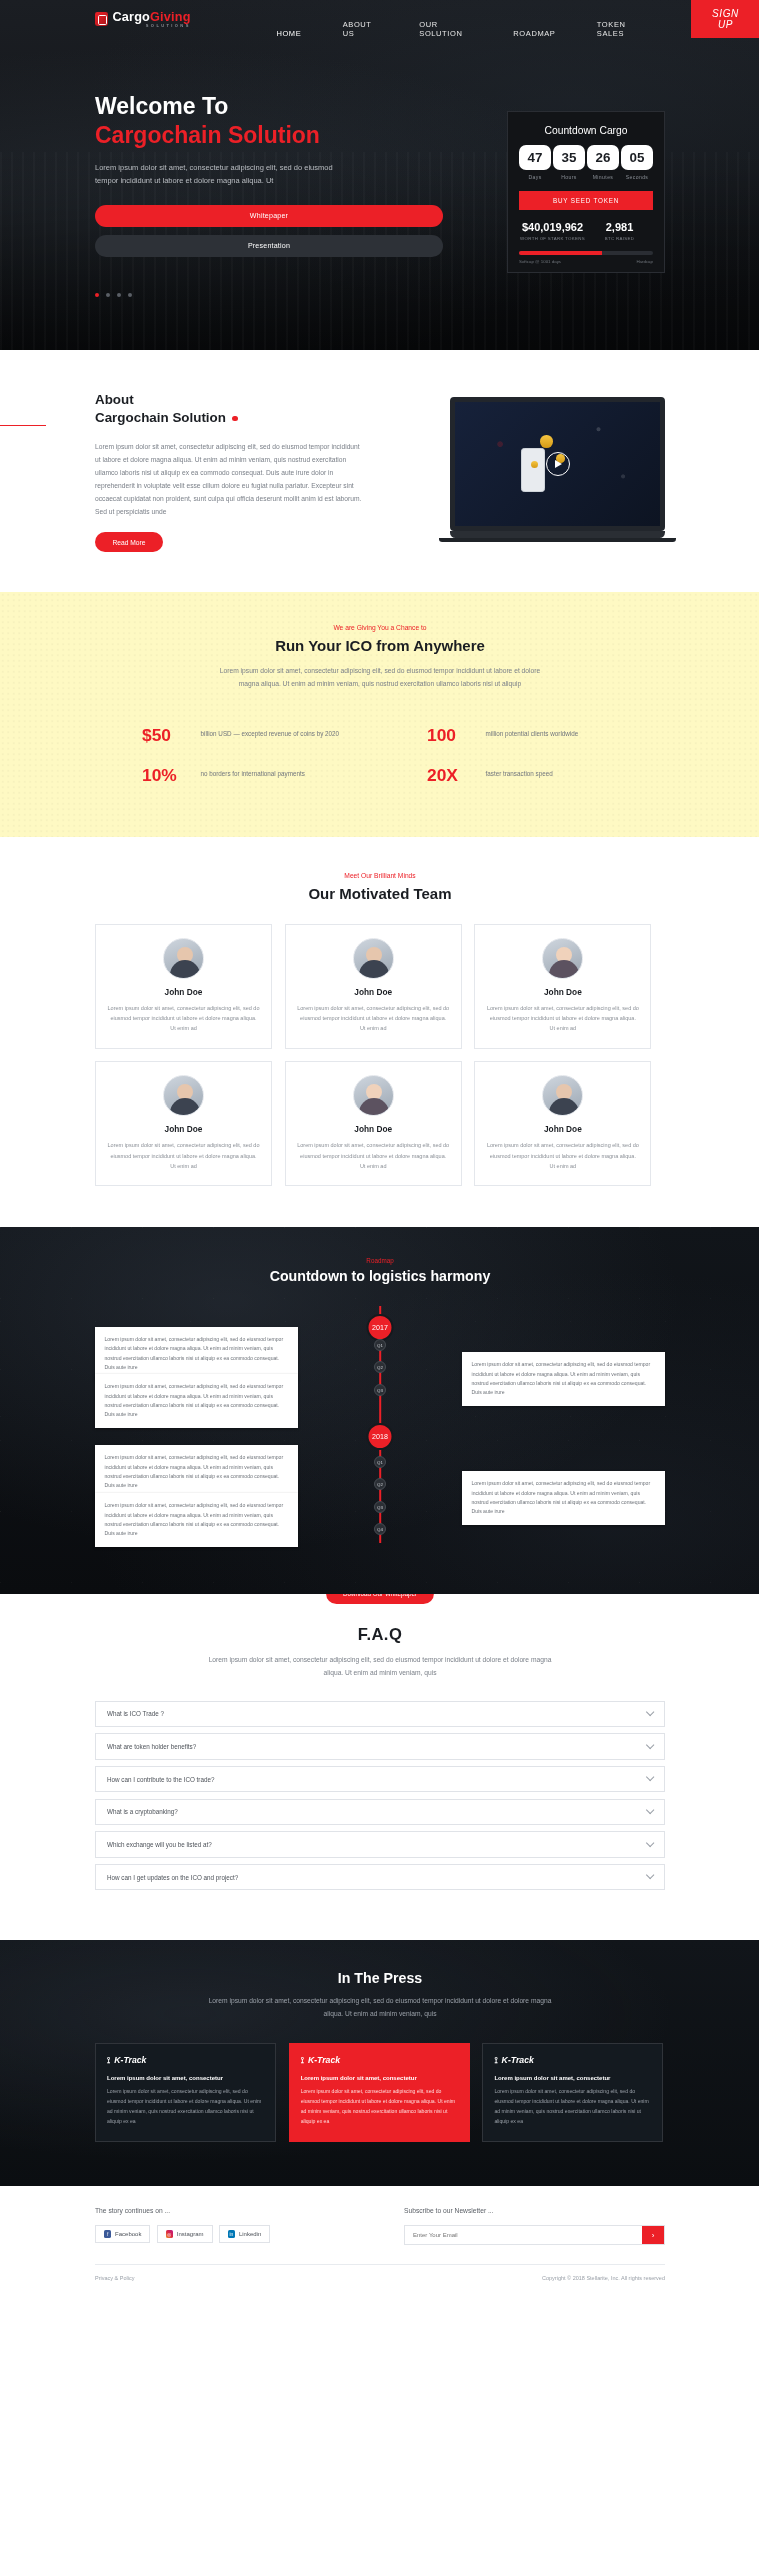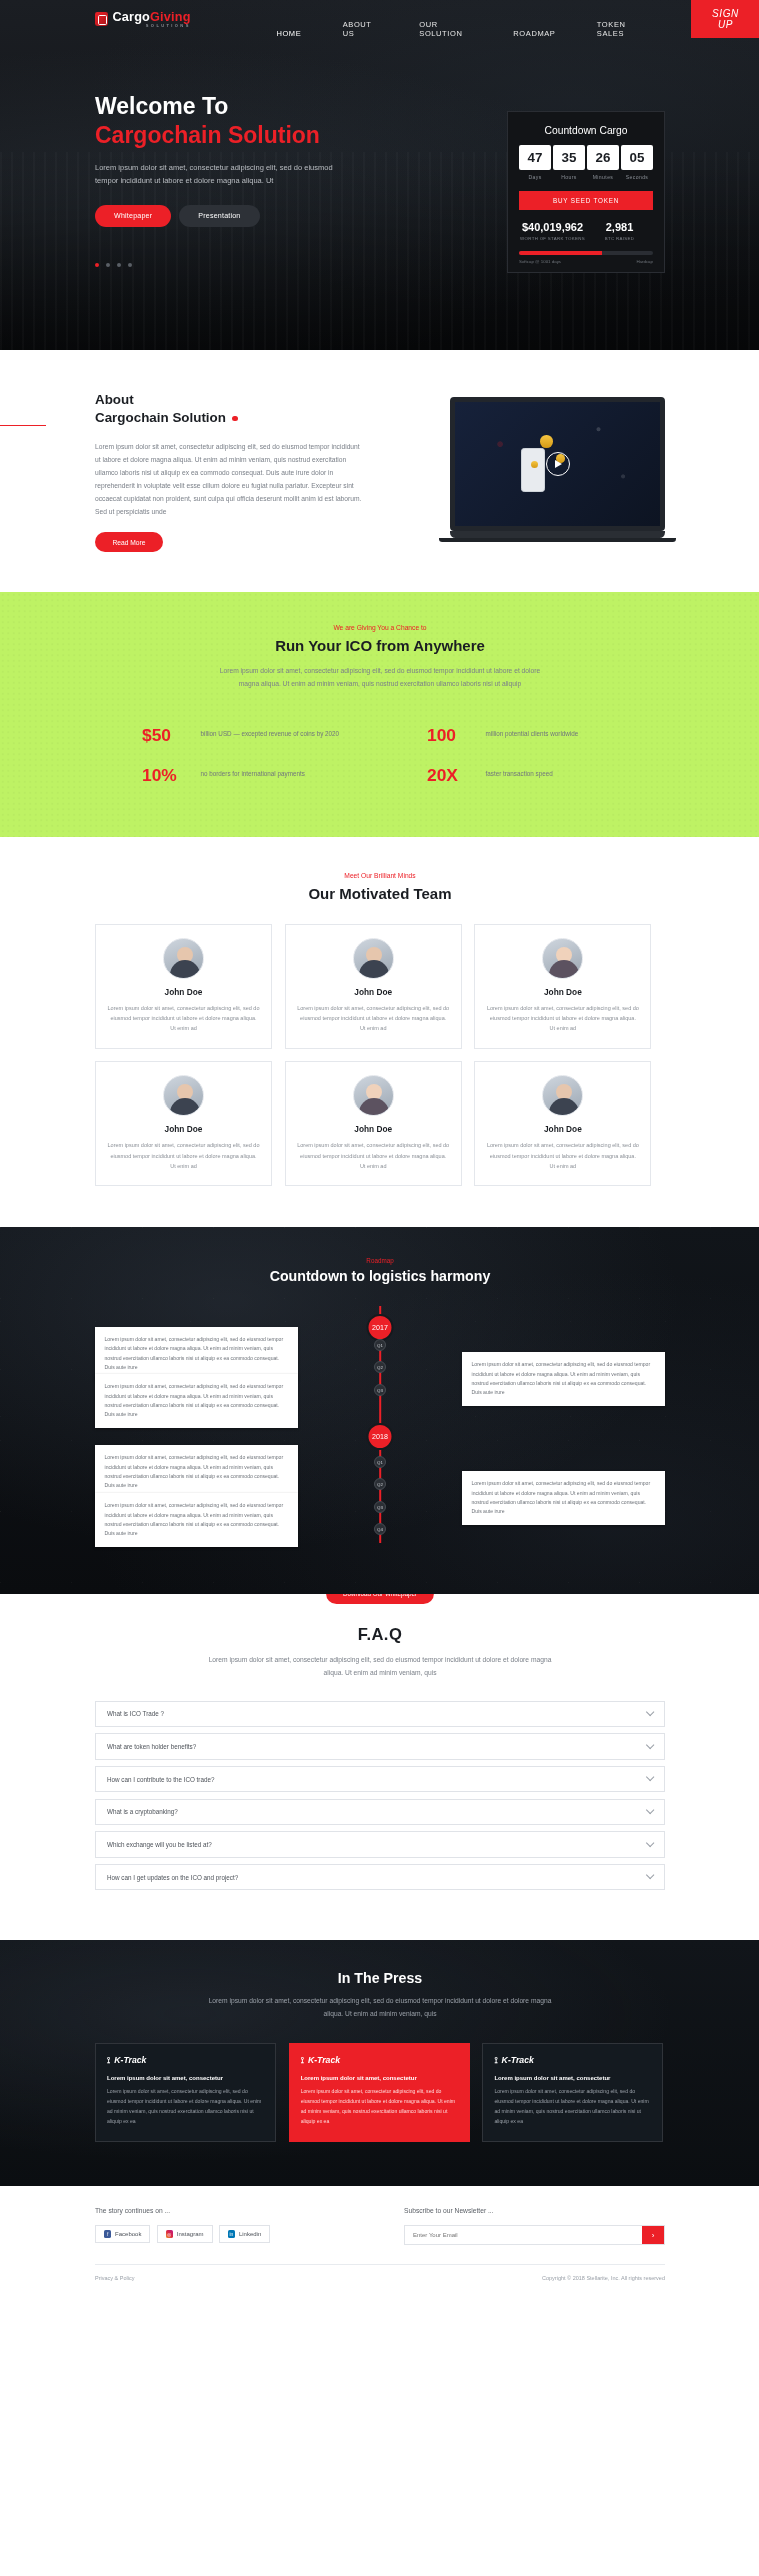--- a/index.html
+++ b/index.html
@@ -65,21 +65,21 @@
     padding: 8px 16px; cursor: pointer; font-style: italic;
   }
 
   .hero-inner { position: relative; z-index: 4; display:flex; padding: 30px 0 0 0; }
   .hero-left { width: 443px; padding-left: 95px; padding-top: 24px; }
   .hero-title { color:#fff; font-size: 23px; font-weight: bold; line-height: 1.25; }
   .hero-title .accent { color:#ec2027; display:block; }
   .hero-desc {
     color:#b9bdc2; font-size: 7.5px; line-height: 1.8; margin-top: 11px; width: 261px;
   }
-  .hero-btns { margin-top: 17.4px; display:flex; gap: 8px; }
+  .hero-btns { margin-top: 17.4px; display:flex; gap: 8px; flex-direction: column; }
   .btn-pill {
     border:none; border-radius: 16px; padding: 7.1px 19px;
     font-size: 7.1px; color:#fff; cursor: pointer; letter-spacing:0.2px;
   }
   .btn-pill.red { background:#ec2027; }
   .btn-pill.dark { background:#2d3137; }
   .dots { margin-top: 36px; display:flex; gap:7.1px; align-items:center; }
   .dot { width:4px; height:4px; border-radius:50%; background:#5a5f66; }
   .dot.active { background:#ec2027; }
 
@@ -90,21 +90,21 @@
     width: 158px;
     background: #121417;
     border: 0.8px solid #2a2d33;
     padding: 9.5px 11px 0 11px;
   }
   .cd-title { color:#fff; text-align:center; font-size: 10.3px; padding: 3.2px 0 9.5px; }
   .cd-nums { display:flex; justify-content:space-between; }
   .cd-box { width: 32px; text-align:center; }
   .cd-num {
     background:#fff; color:#1b1e23; font-size: 13.4px; font-weight: bold;
-    padding: 4.7px 0; border-radius: 2px;
+    padding: 4.7px 0; border-radius: 7px;
   }
   .cd-lbl { color:#8a8f96; font-size: 5.1px; margin-top: 4px; letter-spacing:0.4px; }
   .btn-seed {
     width: 100%; margin: 11px 0 0; background:#ec2027; color:#fff; border:none;
     padding: 6.3px 0; font-size: 6.3px; letter-spacing:0.8px; cursor: pointer;
   }
   .cd-stats { display:flex; justify-content:space-between; margin-top: 11px; }
   .cd-stat { text-align:center; width: 50%; }
   .cd-stat .v { color:#fff; font-size: 11px; font-weight:bold; }
   .cd-stat .k { color:#80858c; font-size: 4.4px; margin-top:3.2px; letter-spacing:0.3px; }
@@ -156,21 +156,21 @@
     position:absolute; left:50%; top:50%; transform: translate(-50%,-50%);
     width:24px; height:24px; border-radius:50%; border:1.6px solid #fff;
     display:flex; align-items:center; justify-content:center;
   }
   .play:after{ content:""; border-left: 7.1px solid #fff; border-top:4.7px solid transparent; border-bottom:4.7px solid transparent; margin-left:2.4px;}
   .laptop-base { height: 7.1px; background:#2a2e34; border-radius: 0 0 5.5px 5.5px; }
   .laptop-foot { height: 3.2px; width: 237px; margin-left:-11px; background:#1f2328; border-radius: 0 0 3.2px 3.2px;}
 
   
   .ico {
-    background:#bef264; padding: 32px 95px 41px; text-align:center; position:relative; overflow:hidden;
+    background:#fef9c3; padding: 32px 95px 41px; text-align:center; position:relative; overflow:hidden;
   }
   .ico:before{
     content:""; position:absolute; inset:0;
     background-image: radial-gradient(circle, rgba(0,0,0,.05) 0.8px, transparent 1.1px);
     background-size: 5.5px 5.5px; opacity:.6;
   }
   .ico > * { position:relative; }
   .eyebrow { color:#ec2027; font-size: 6.7px; }
   .sec-title { font-size: 15px; font-weight:bold; color:#1b1e23; margin-top: 6.3px; }
   .ico-p { color:#7b8089; font-size: 6.7px; line-height:1.9; width: 340px; margin: 11px auto 0; }

